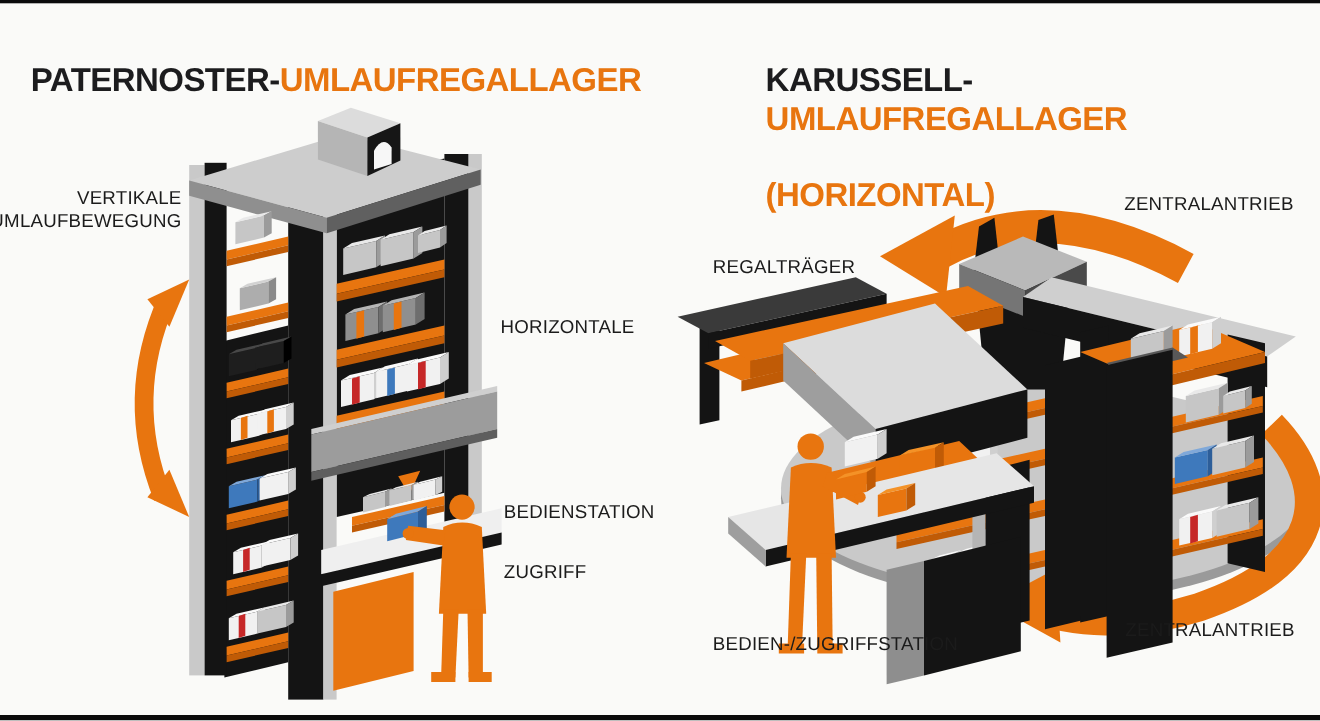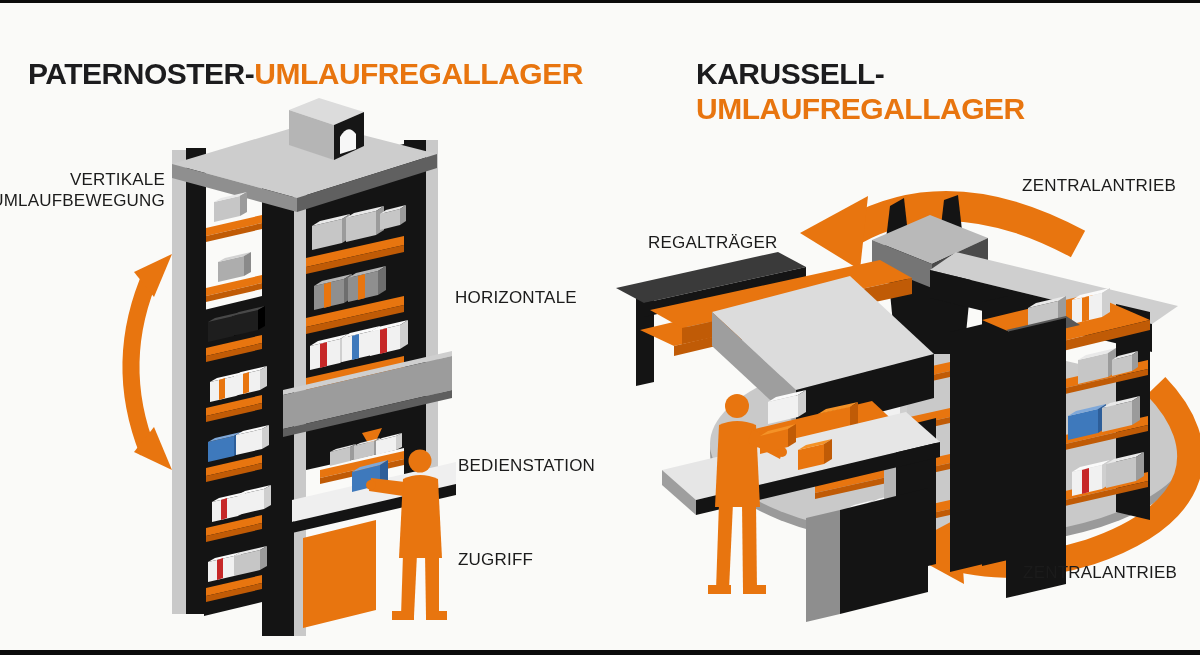--- a/index.html
+++ b/index.html
@@ -491,27 +491,29 @@
     </g>
   </g>
 </svg>
 
   <div class="title" style="left:28px; top:22px;">
     <span>PATERNOSTER-</span><span class="hl">UMLAUFREGALLAGER</span>
   </div>
 
   <div class="title" style="left:648px; top:22px;margin-left:48px;">
     <span>KARUSSELL-</span><span class="hl">UMLAUFREGALLAGER</span><br>
+    <span class="hl">(HORIZONTAL)</span>
   </div>
 
   <div class="lbl lbl-right" style="right:1035px; top:170px; width:220px;">VERTIKALE
 UMLAUFBEWEGUNG</div>
   <div class="lbl" style="left:455px; top:288px;">HORIZONTALE</div>
   <div class="lbl" style="left:458px; top:428px;margin-top:28px;">BEDIENSTATION</div>
-  <div class="lbl" style="left:458px; top:510px;margin-top:40px;">ZUGRIFF</div>
+  <div class="lbl" style="left:458px; top:510px;">ZUGRIFF</div>
 
   <div class="lbl" style="left:648px; top:233px;text-align:right;">REGALTRÄGER</div>
   <div class="lbl lbl-right" style="right:24px; top:176px;">ZENTRALANTRIEB</div>
   <div class="lbl lbl-right" style="right:23px; top:563px;">ZENTRALANTRIEB</div>
+  <div class="lbl" style="left:648px; top:576px;">BEDIEN-/ZUGRIFFSTATION</div>
 
   <div class="edge-bar edge-top"></div>
   <div class="edge-bar edge-bottom"></div>
 </div>
 
 </body></html>

